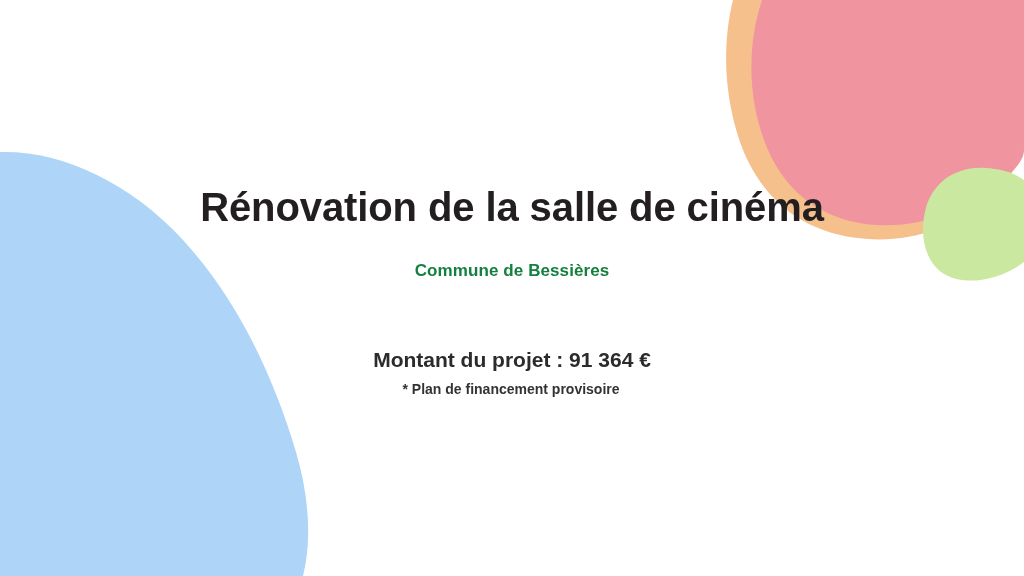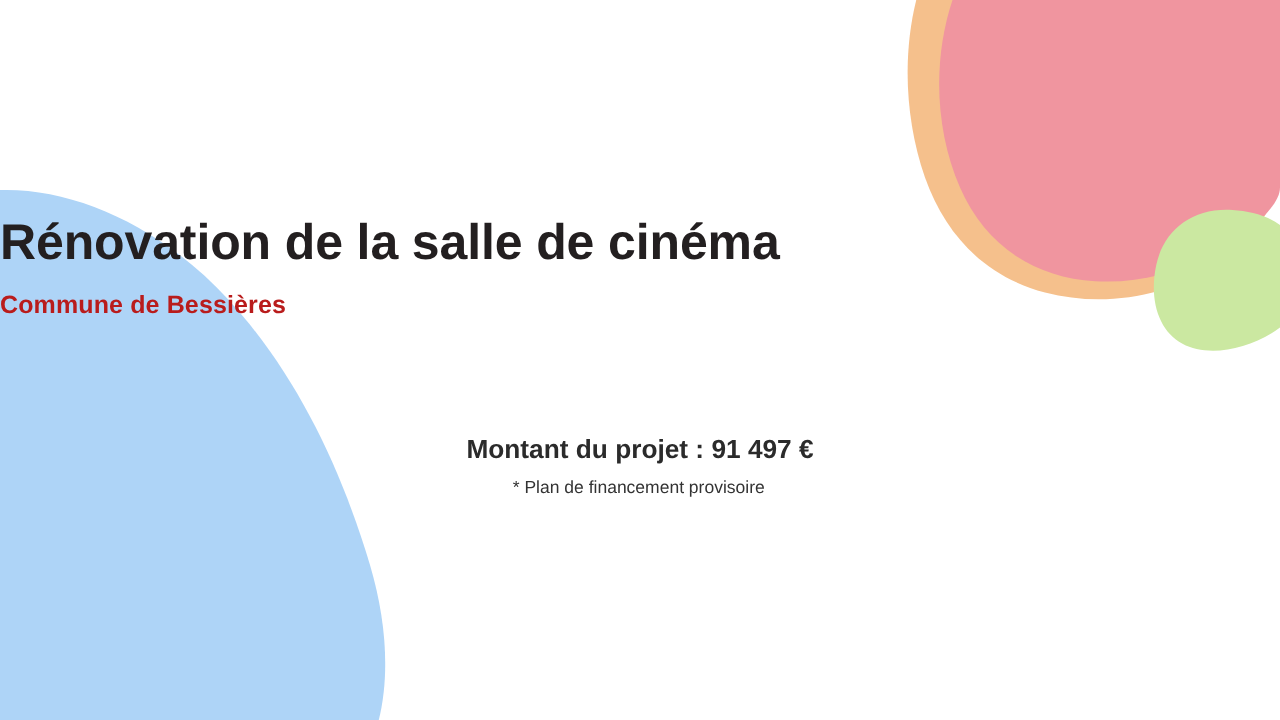--- a/index.html
+++ b/index.html
@@ -34,41 +34,41 @@
     left: 0;
     top: 0;
     width: 1024px;
     height: 576px;
   }
 
   
   .title-block {
     position: absolute;
     left: 0;
-    top: 173px;
+    top: 186px;
     width: 1024px;
-    text-align: left;
+    text-align: center;
   }
   .slide-title {
     margin: 0;
     font-size: 40px;
     font-weight: bold;
     line-height: 1.08;
     letter-spacing: -0.1px;
     color: #231f20;
     white-space: nowrap;
   }
   .slide-subtitle {
-    margin: 0;
+    margin: 16px;
     padding-top: 17px;
-    font-size: 20px;
+    font-size: 17px;
     font-weight: bold;
     line-height: 1.1;
     letter-spacing: 0.1px;
-    color: #b91c1c;
+    color: #15803d;
     white-space: nowrap;
   }
 
   
   .amounts-block {
     position: absolute;
     left: 0;
     top: 347px;
     width: 1024px;
     text-align: center;
@@ -93,21 +93,21 @@
     font-size: 16px;
     font-weight: normal;
     line-height: 0;
     color: #2b2b2b;
   }
   .footnote {
     display: block;
     padding-top: 9px;
     padding-right: 2px;
     font-size: 14px;
-    font-weight: normal;
+    font-weight: bold;
     line-height: 17px;
     color: #333333;
     white-space: nowrap;
   }
 </style>
 </head>
 <body>
 
 <div id="slide">
 
@@ -144,21 +144,21 @@
   <div id="content">
 
     <div class="title-block">
       <h1 class="slide-title">Rénovation de la salle de cinéma</h1>
       <h2 class="slide-subtitle">Commune de Bessières</h2>
     </div>
 
     <div class="amounts-block">
 
       <span class="amount-line">
-        <span class="amount-label">Montant du projet : </span><span class="amount-value">91 497 €</span>
+        <span class="amount-label">Montant du projet : </span><span class="amount-value">91 364 €</span>
       </span>
 
 
       <span class="footnote">* Plan de financement provisoire</span>
     </div>
 
   </div>
 </div>
 
 </body></html>

